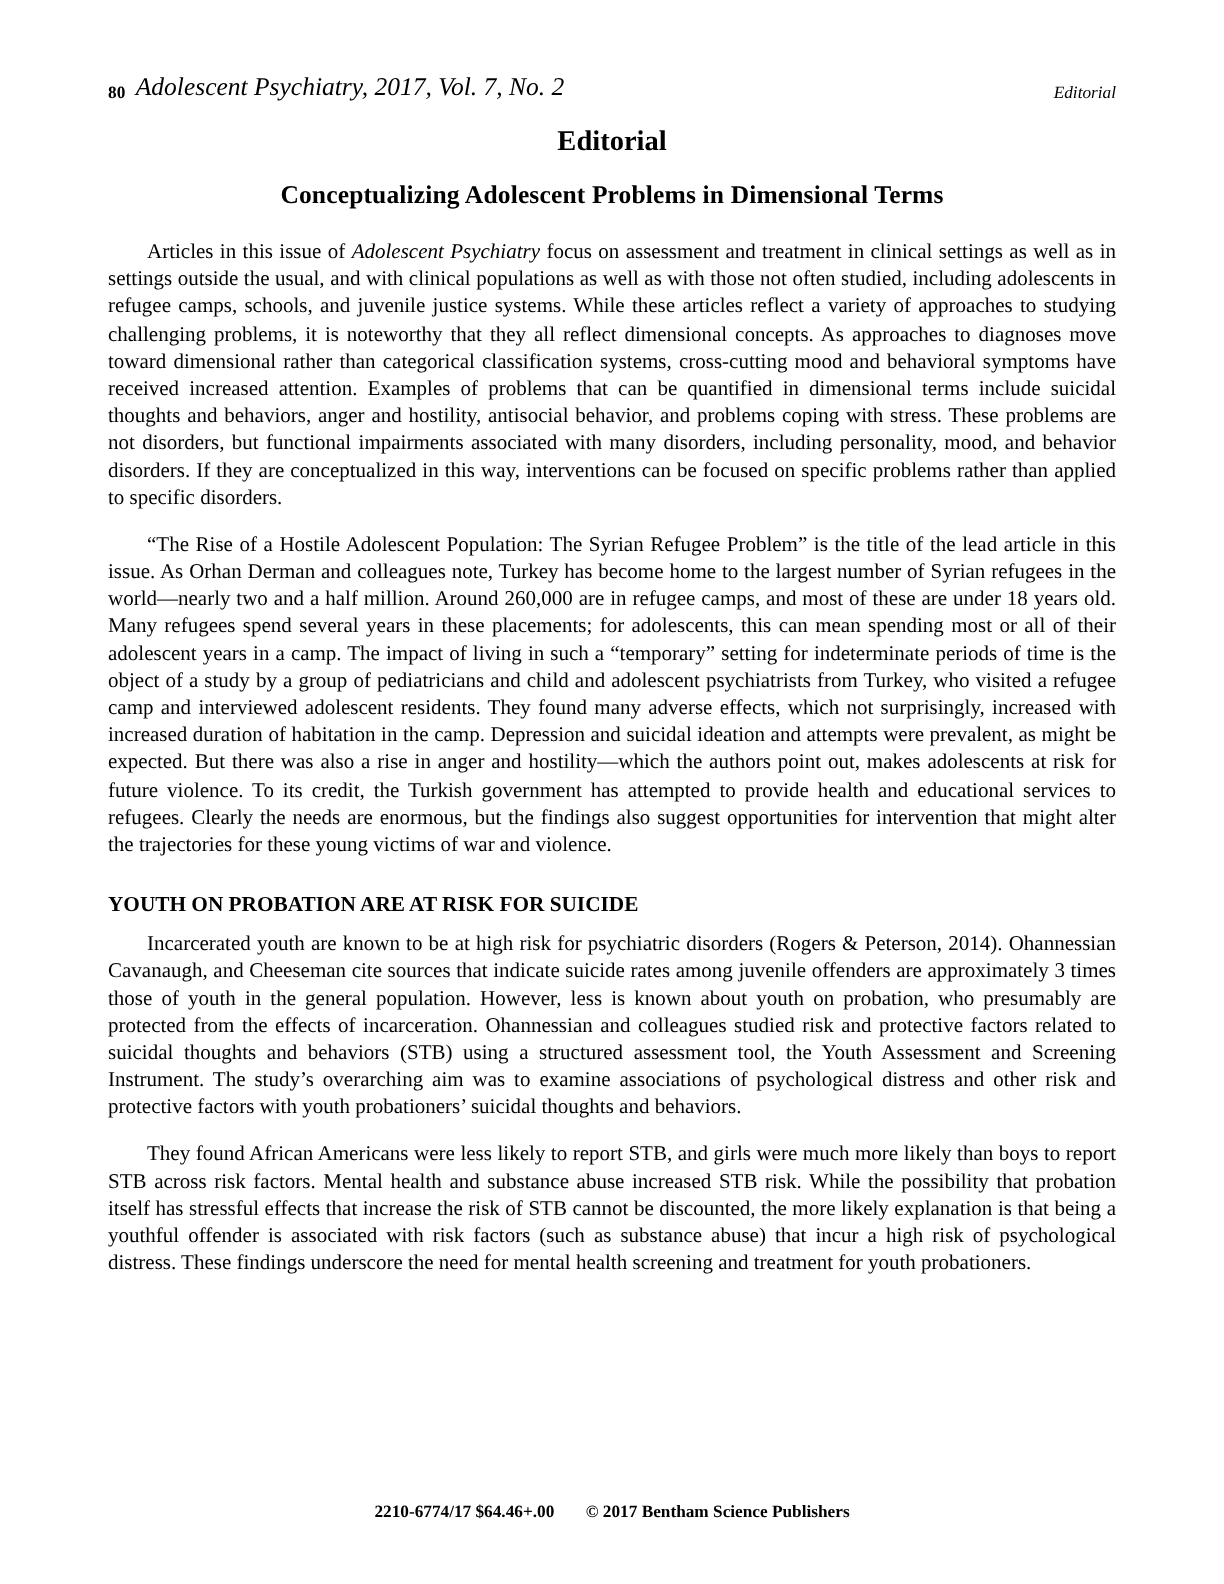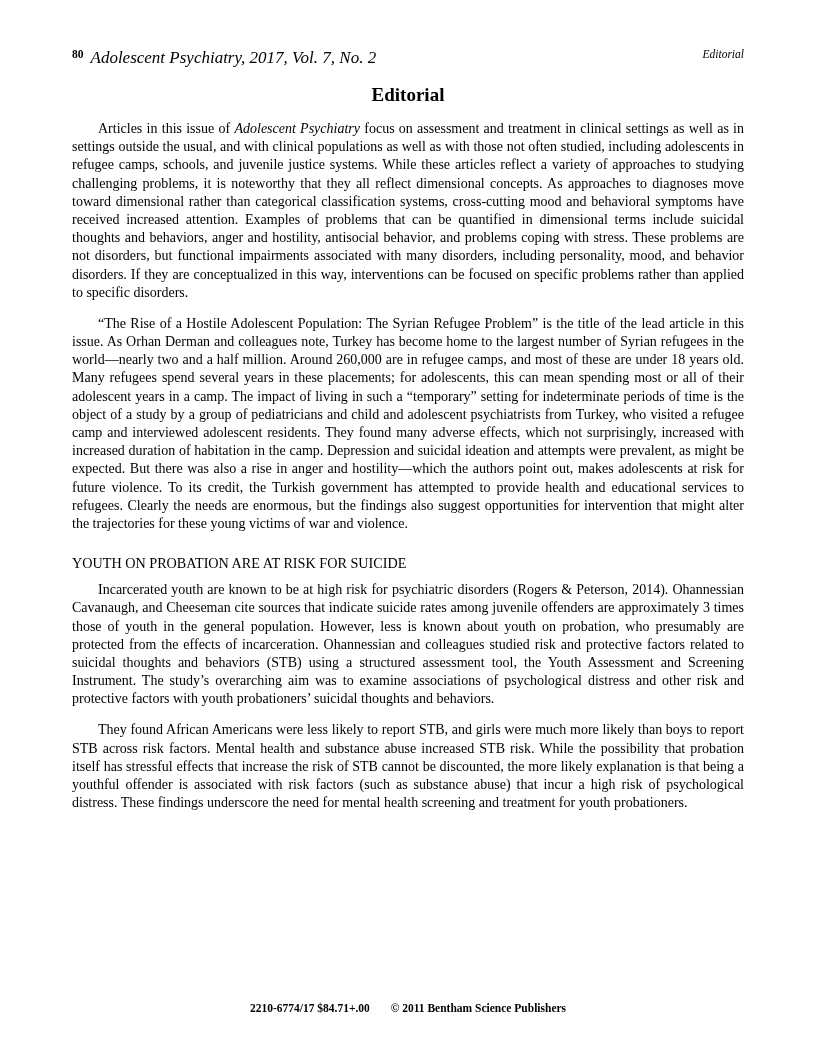--- a/index.html
+++ b/index.html
@@ -22,21 +22,21 @@
   }
   .running-head {
     display: flex;
     justify-content: space-between;
     align-items: baseline;
     font-size: 11.5px;
     margin-bottom: 16px;
   }
   .rh-left {
     display: flex;
-    align-items: flex-start;
+    align-items: flex-end;
     gap: 7px;
   }
   .rh-page {
     font-weight: bold;
     font-size: 11.5px;
   }
   .rh-info {
     font-style: italic;
     font-size: 17px;
   }
@@ -60,21 +60,21 @@
   }
   p.body-par {
     font-size: 14px;
     line-height: 1.30;
     text-align: justify;
     text-indent: 26px;
     margin: 0 0 13px 0;
   }
   .section-head {
     font-size: 14.2px;
-    font-weight: normal;
+    font-weight: bold;
     margin: 22px 0 9px 0;
     text-align: left;
   }
   em { font-style: italic; }
   .footer {
     position: absolute;
     left: 0;
     right: 0;
     bottom: 42px;
     text-align: center;
@@ -90,27 +90,28 @@
 
   <div class="running-head">
     <div class="rh-left">
       <span class="rh-page">80</span>
       <span class="rh-info">Adolescent Psychiatry, 2017, Vol. 7, No. 2</span>
     </div>
     <div class="rh-right">Editorial</div>
   </div>
 
   <div class="doc-type">Editorial</div>
+  <div class="doc-title">Conceptualizing Adolescent Problems in Dimensional Terms</div>
 
   <p class="body-par">Articles in this issue of <em>Adolescent Psychiatry</em> focus on assessment and treatment in clinical settings as well as in settings outside the usual, and with clinical populations as well as with those not often studied, including adolescents in refugee camps, schools, and juvenile justice systems. While these articles reflect a variety of approaches to studying challenging problems, it is noteworthy that they all reflect dimensional concepts. As approaches to diagnoses move toward dimensional rather than categorical classification systems, cross-cutting mood and behavioral symptoms have received increased attention. Examples of problems that can be quantified in dimensional terms include suicidal thoughts and behaviors, anger and hostility, antisocial behavior, and problems coping with stress. These problems are not disorders, but functional impairments associated with many disorders, including personality, mood, and behavior disorders. If they are conceptualized in this way, interventions can be focused on specific problems rather than applied to specific disorders.</p>
   <p class="body-par">“The Rise of a Hostile Adolescent Population: The Syrian Refugee Problem” is the title of the lead article in this issue. As Orhan Derman and colleagues note, Turkey has become home to the largest number of Syrian refugees in the world—nearly two and a half million. Around 260,000 are in refugee camps, and most of these are under 18 years old. Many refugees spend several years in these placements; for adolescents, this can mean spending most or all of their adolescent years in a camp. The impact of living in such a “temporary” setting for indeterminate periods of time is the object of a study by a group of pediatricians and child and adolescent psychiatrists from Turkey, who visited a refugee camp and interviewed adolescent residents. They found many adverse effects, which not surprisingly, increased with increased duration of habitation in the camp. Depression and suicidal ideation and attempts were prevalent, as might be expected. But there was also a rise in anger and hostility—which the authors point out, makes adolescents at risk for future violence. To its credit, the Turkish government has attempted to provide health and educational services to refugees. Clearly the needs are enormous, but the findings also suggest opportunities for intervention that might alter the trajectories for these young victims of war and violence.</p>
 
   <div class="section-head">YOUTH ON PROBATION ARE AT RISK FOR SUICIDE</div>
 
   <p class="body-par">Incarcerated youth are known to be at high risk for psychiatric disorders (Rogers &amp; Peterson, 2014). Ohannessian Cavanaugh, and Cheeseman cite sources that indicate suicide rates among juvenile offenders are approximately 3 times those of youth in the general population. However, less is known about youth on probation, who presumably are protected from the effects of incarceration. Ohannessian and colleagues studied risk and protective factors related to suicidal thoughts and behaviors (STB) using a structured assessment tool, the Youth Assessment and Screening Instrument. The study’s overarching aim was to examine associations of psychological distress and other risk and protective factors with youth probationers’ suicidal thoughts and behaviors.</p>
   <p class="body-par">They found African Americans were less likely to report STB, and girls were much more likely than boys to report STB across risk factors. Mental health and substance abuse increased STB risk. While the possibility that probation itself has stressful effects that increase the risk of STB cannot be discounted, the more likely explanation is that being a youthful offender is associated with risk factors (such as substance abuse) that incur a high risk of psychological distress. These findings underscore the need for mental health screening and treatment for youth probationers.</p>
 
   <div class="footer">
-    <span class="issn">2210-6774/17 $84.71+.00</span>
-    <span>© 2011 Bentham Science Publishers</span>
+    <span class="issn">2210-6774/17 $64.46+.00</span>
+    <span>© 2017 Bentham Science Publishers</span>
   </div>
 
 </div>
 
 </body></html>

